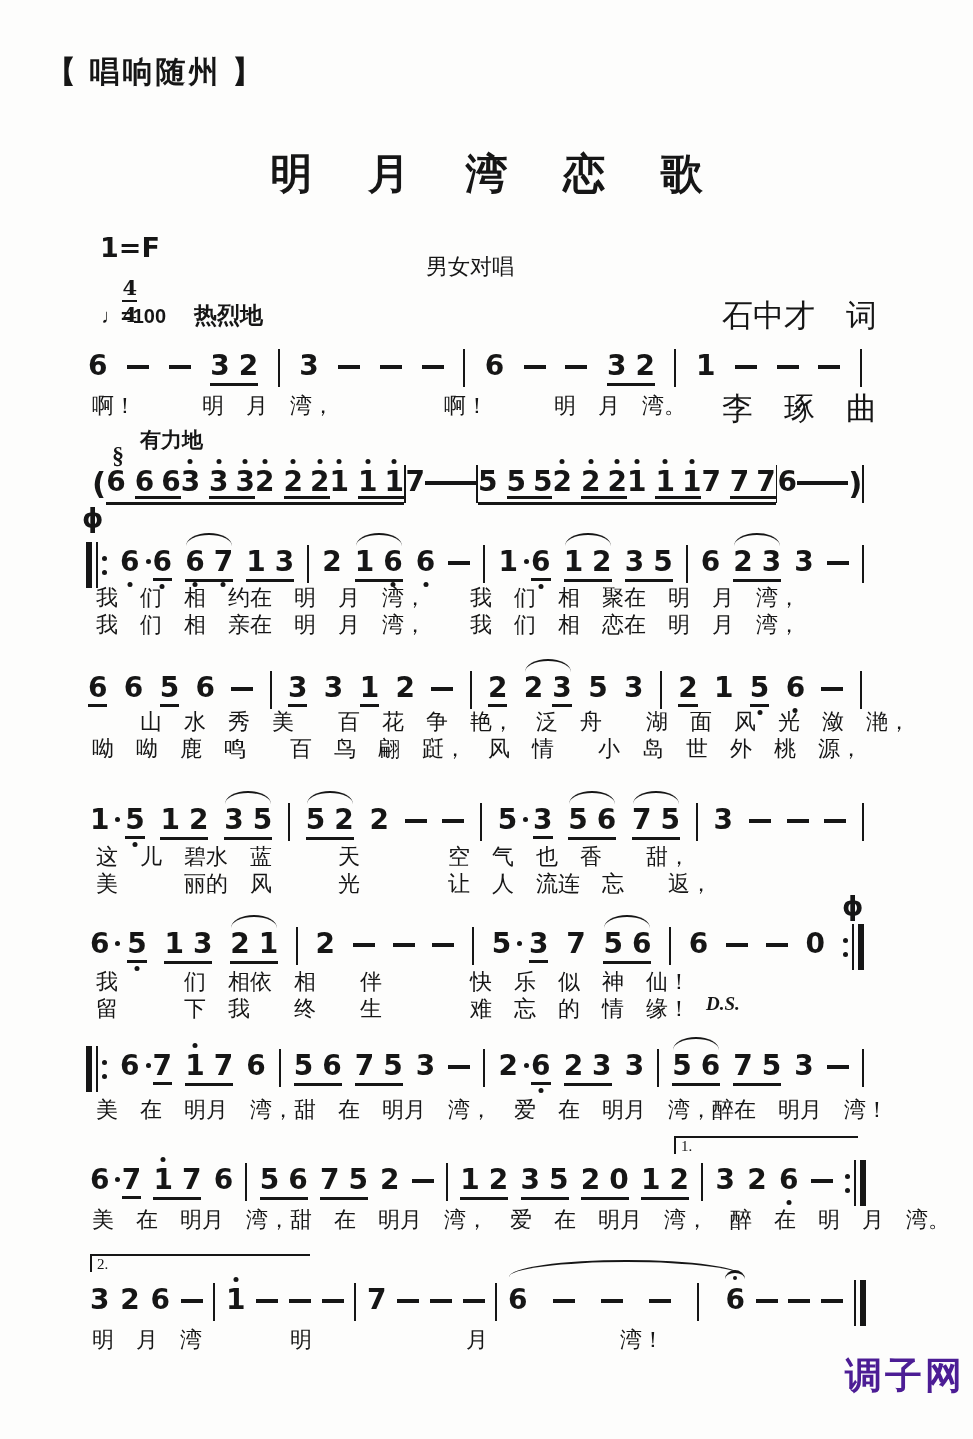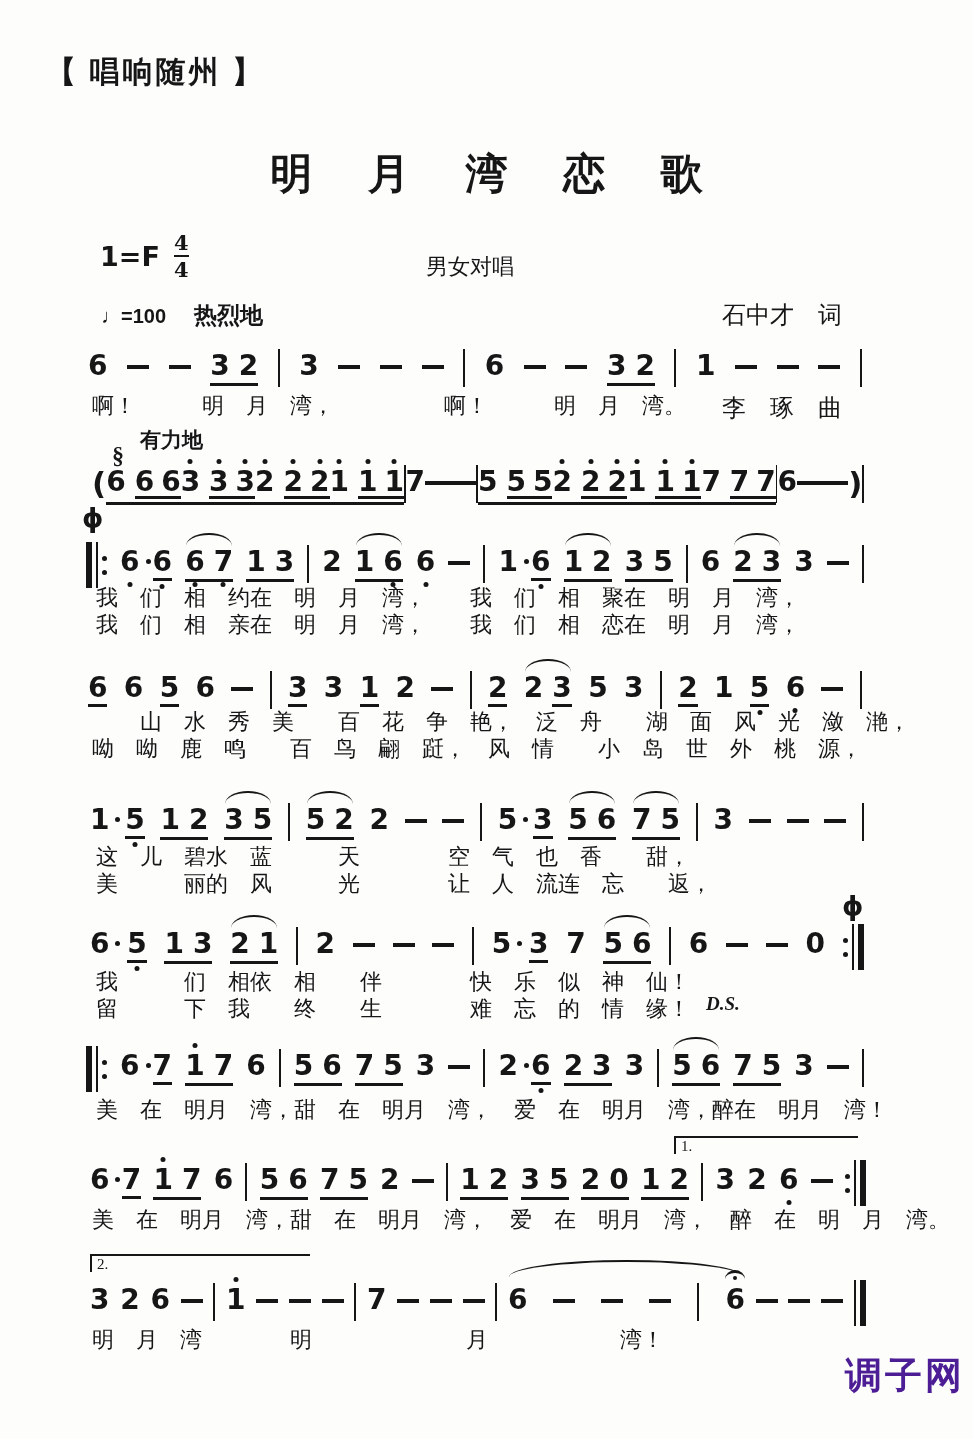--- a/index.html
+++ b/index.html
@@ -7,26 +7,26 @@
     width:973px;height:1439px;position:relative;background:#fdfdfc;
     font-family:"Liberation Sans",sans-serif;color:#161616;overflow:hidden;
   }
   .abs{position:absolute;}
   
   .stamp{left:46px;top:52px;font-size:30px;font-weight:900;letter-spacing:3px;
          font-family:"Liberation Serif",serif;}
   .title{left:0;top:146px;width:100%;text-align:center;font-size:42px;font-weight:bold;
          letter-spacing:22px;text-indent:22px;}
   .keysig{left:100px;top:232px;display:flex;align-items:center;gap:14px;
-          font-weight:bold;font-size:27px;font-family:"DejaVu Sans",sans-serif;}
+          font-weight:bold;font-size:27px;font-family:"DejaVu Sans",sans-serif;flex-direction:column;}
   .frac{display:flex;flex-direction:column;align-items:center;line-height:1;
         font-family:"DejaVu Serif",serif;font-size:21px;font-weight:bold;}
   .frac .fline{width:15px;height:2px;background:#161616;margin:2px 0;}
   .duet{left:426px;top:252px;font-size:22px;font-family:"Liberation Serif",serif;}
-  .credits{left:722px;top:238px;font-size:24px;line-height:31px;
+  .credits{left:722px;top:238px;font-size:31px;line-height:31px;
            font-family:"Liberation Serif",serif;white-space:pre;}
   .tempo{left:101px;top:300px;display:flex;gap:28px;align-items:baseline;}
   .tempo .bpm{font-size:20px;font-weight:bold;}
   .tempo .expr{font-size:23px;font-weight:bold;}
   
   .mrow{position:absolute;display:flex;justify-content:space-between;
         align-items:flex-start;height:42px;}
   .note{position:relative;font-weight:bold;font-size:28px;line-height:1;
         font-family:"DejaVu Sans",sans-serif;}
   .note.u1{border-bottom:3px solid #161616;padding-bottom:2px;}

